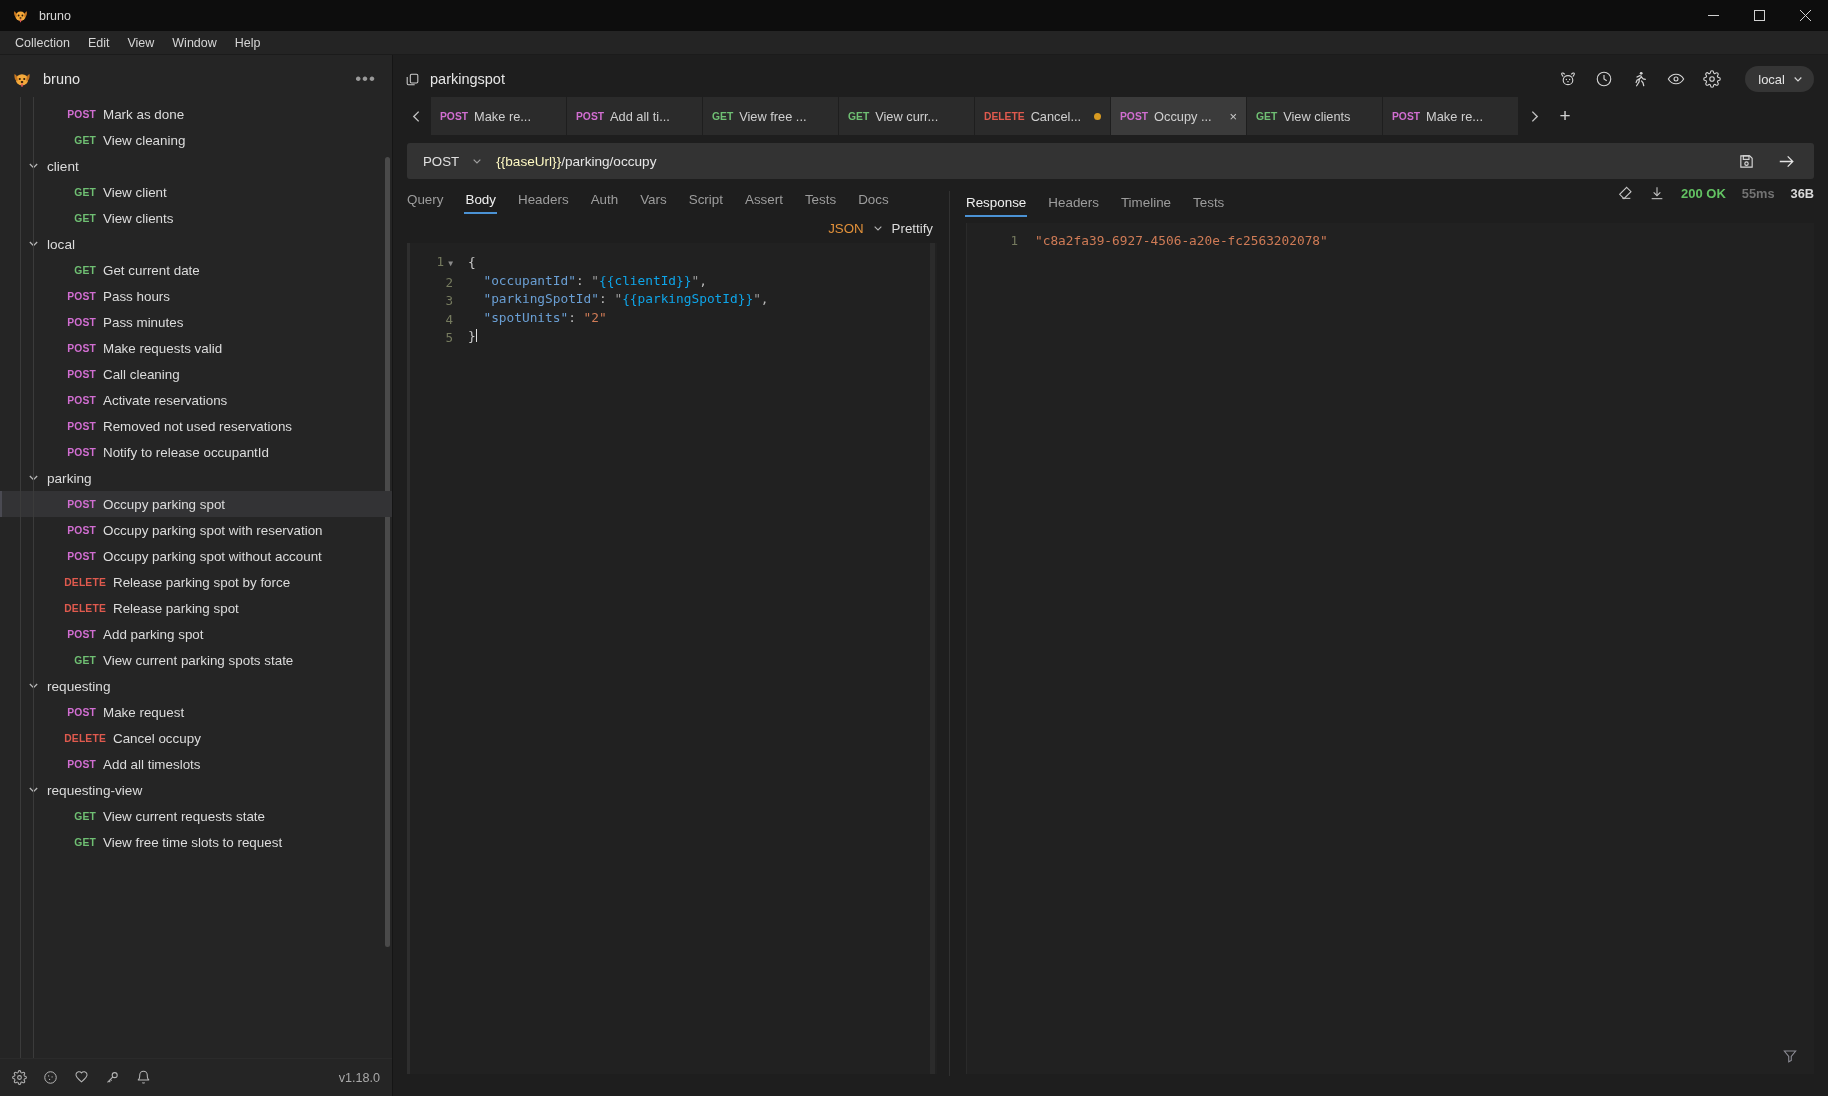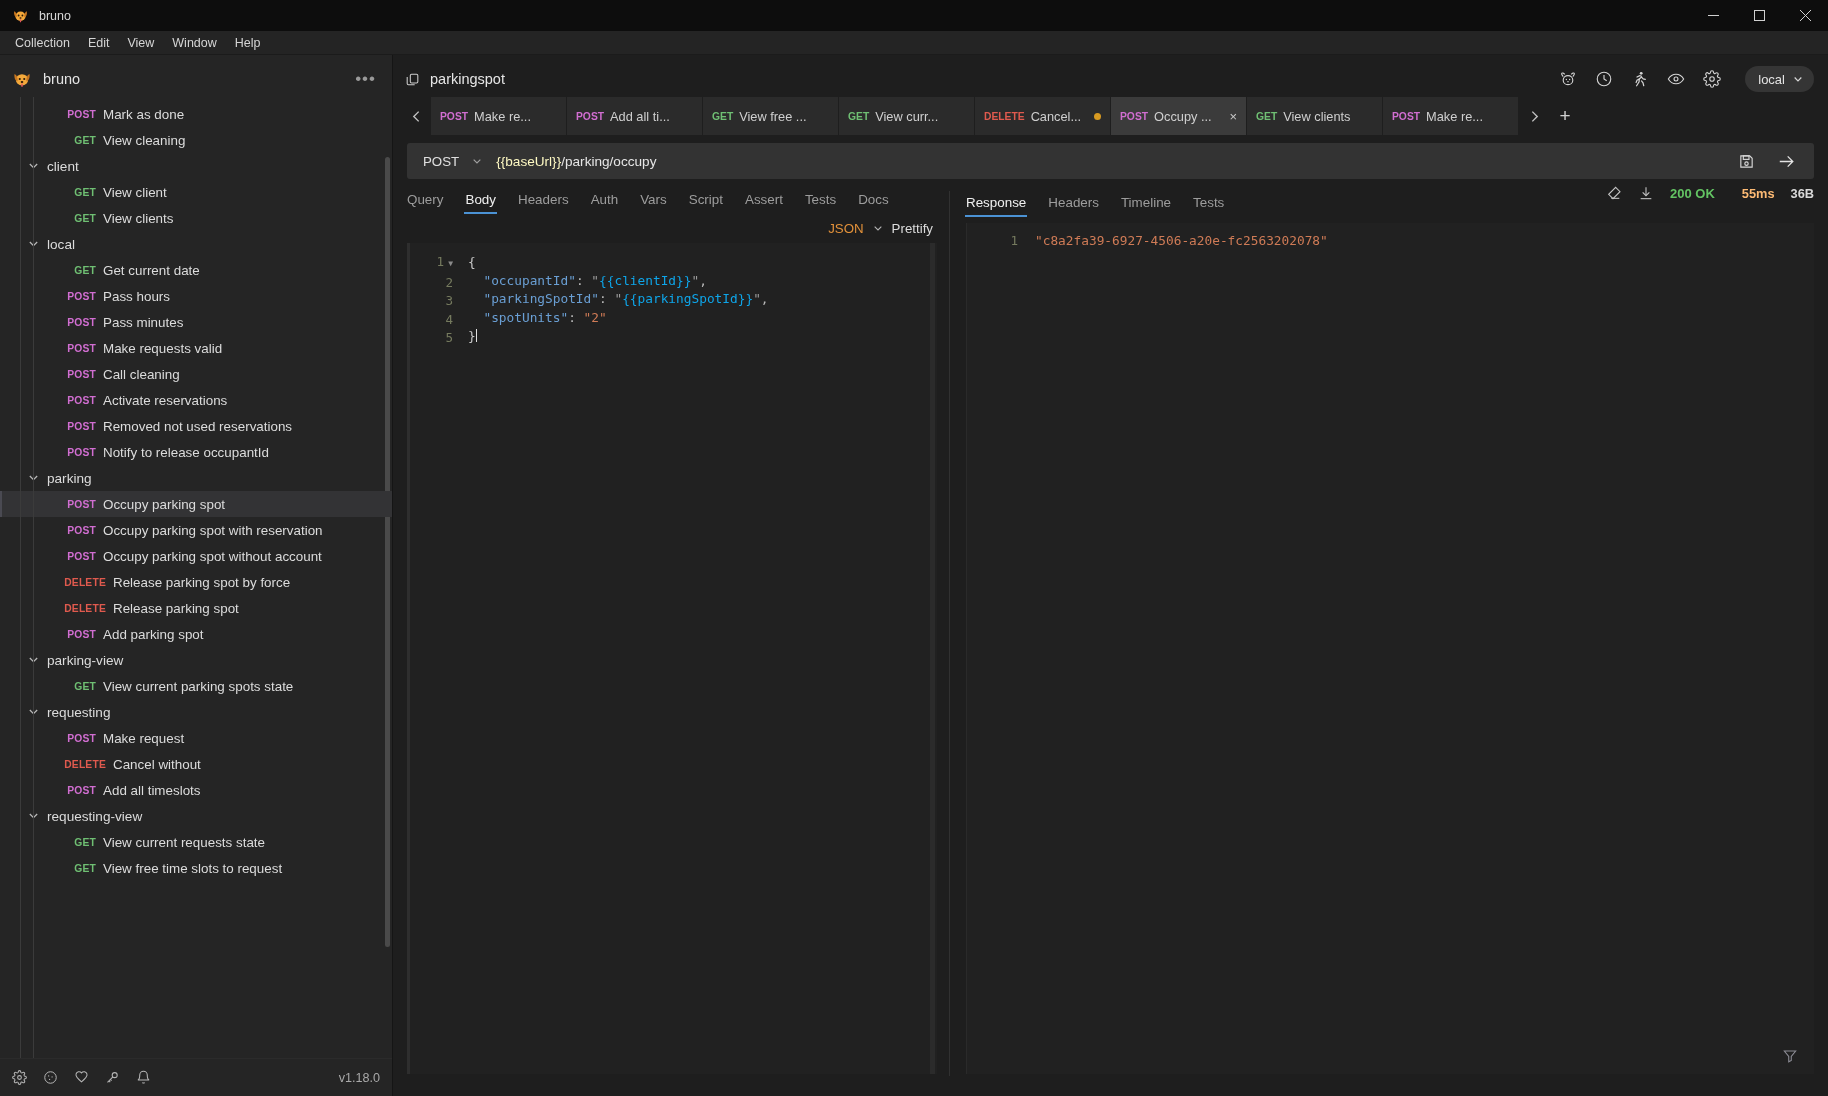--- a/index.html
+++ b/index.html
@@ -167,21 +167,21 @@
   .q { color: #9c9c9c; }
   .v-green { color: #0ea5e9; }
   .v-str { color: #cf7b56; }
   .brace { color: #c9c9c9; }
   .punct { color: #b9b9b9; }
   .caret { display:inline-block; width:1px; height:13px; background:#e0e0e0; vertical-align:-2px;}
 
   .resp-head { height: 34px; display: flex; align-items: flex-start; gap: 23px; flex: 0 0 34px; padding-top: 6px;}
   .resp-meta { margin-left: auto; display: flex; align-items: center; gap: 16px; font-size: 12.8px; }
   .resp-meta .ok { color: #63c363; font-weight: 700; font-size: 13px; }
-  .resp-meta .ms { color: #fdba74; font-weight: 700; font-size: 12.8px; margin-left: 11px;}
+  .resp-meta .ms { color: #737373; font-weight: 700; font-size: 12.8px;}
   .resp-meta .sz { color: #d9d9d9; font-weight: 700; font-size: 12.8px;}
   .resp-body {
     flex: 1 1 auto; background: #212121; display: flex; min-height: 0; margin: 10px 0 22px 0;
     font-family: "DejaVu Sans Mono", monospace; position: relative; border-left: 1px solid #2a2a2a;
   }
   .resp-body .gutter { width: 60px; flex: 0 0 60px; padding-top: 9px; }
   .resp-code { padding: 9px 0 0 8px; font-size: 12.8px; line-height: 18.6px; white-space: pre; }
   .filter-ico { position: absolute; right: 16px; bottom: 10px; color: #8d8d96; }
 
   svg { display: block; }
@@ -364,52 +364,43 @@
           <div class="row request">
             <span style="width:62px;flex:0 0 62px"></span>
             <span class="meth m-delete" style="width:44px">DELETE</span>
             <span class="rlabel">Release parking spot</span>
           </div>
           <div class="row request">
             <span style="width:62px;flex:0 0 62px"></span>
             <span class="meth m-post" style="width:34px">POST</span>
             <span class="rlabel">Add parking spot</span>
           </div>
+          <div class="row request">
+            <span style="width:62px;flex:0 0 62px"></span>
+            <span class="meth m-get" style="width:34px">GET</span>
+            <span class="rlabel">View current parking spots state</span>
+          </div>
           <div class="row folder">
             <span style="width:28px;flex:0 0 28px"></span>
             <span class="chev">
               <svg width="11" height="11" viewBox="0 0 12 12">
                 <path d="M2 4.3 L6 8.3 L10 4.3" fill="none" stroke="#b9b9b9" stroke-width="1.4"></path>
               </svg>
             </span>
-            <span class="rlabel">parking-view</span>
-          </div>
-          <div class="row request">
-            <span style="width:62px;flex:0 0 62px"></span>
-            <span class="meth m-get" style="width:34px">GET</span>
-            <span class="rlabel">View current parking spots state</span>
-          </div>
-          <div class="row folder">
-            <span style="width:28px;flex:0 0 28px"></span>
-            <span class="chev">
-              <svg width="11" height="11" viewBox="0 0 12 12">
-                <path d="M2 4.3 L6 8.3 L10 4.3" fill="none" stroke="#b9b9b9" stroke-width="1.4"></path>
-              </svg>
-            </span>
             <span class="rlabel">requesting</span>
           </div>
           <div class="row request">
             <span style="width:62px;flex:0 0 62px"></span>
             <span class="meth m-post" style="width:34px">POST</span>
             <span class="rlabel">Make request</span>
           </div>
           <div class="row request">
             <span style="width:62px;flex:0 0 62px"></span>
             <span class="meth m-delete" style="width:44px">DELETE</span>
-            <span class="rlabel">Cancel without</span>
+            <span class="rlabel">Cancel occupy</span>
           </div>
           <div class="row request">
             <span style="width:62px;flex:0 0 62px"></span>
             <span class="meth m-post" style="width:34px">POST</span>
             <span class="rlabel">Add all timeslots</span>
           </div>
           <div class="row folder">
             <span style="width:28px;flex:0 0 28px"></span>
             <span class="chev">
               <svg width="11" height="11" viewBox="0 0 12 12">

